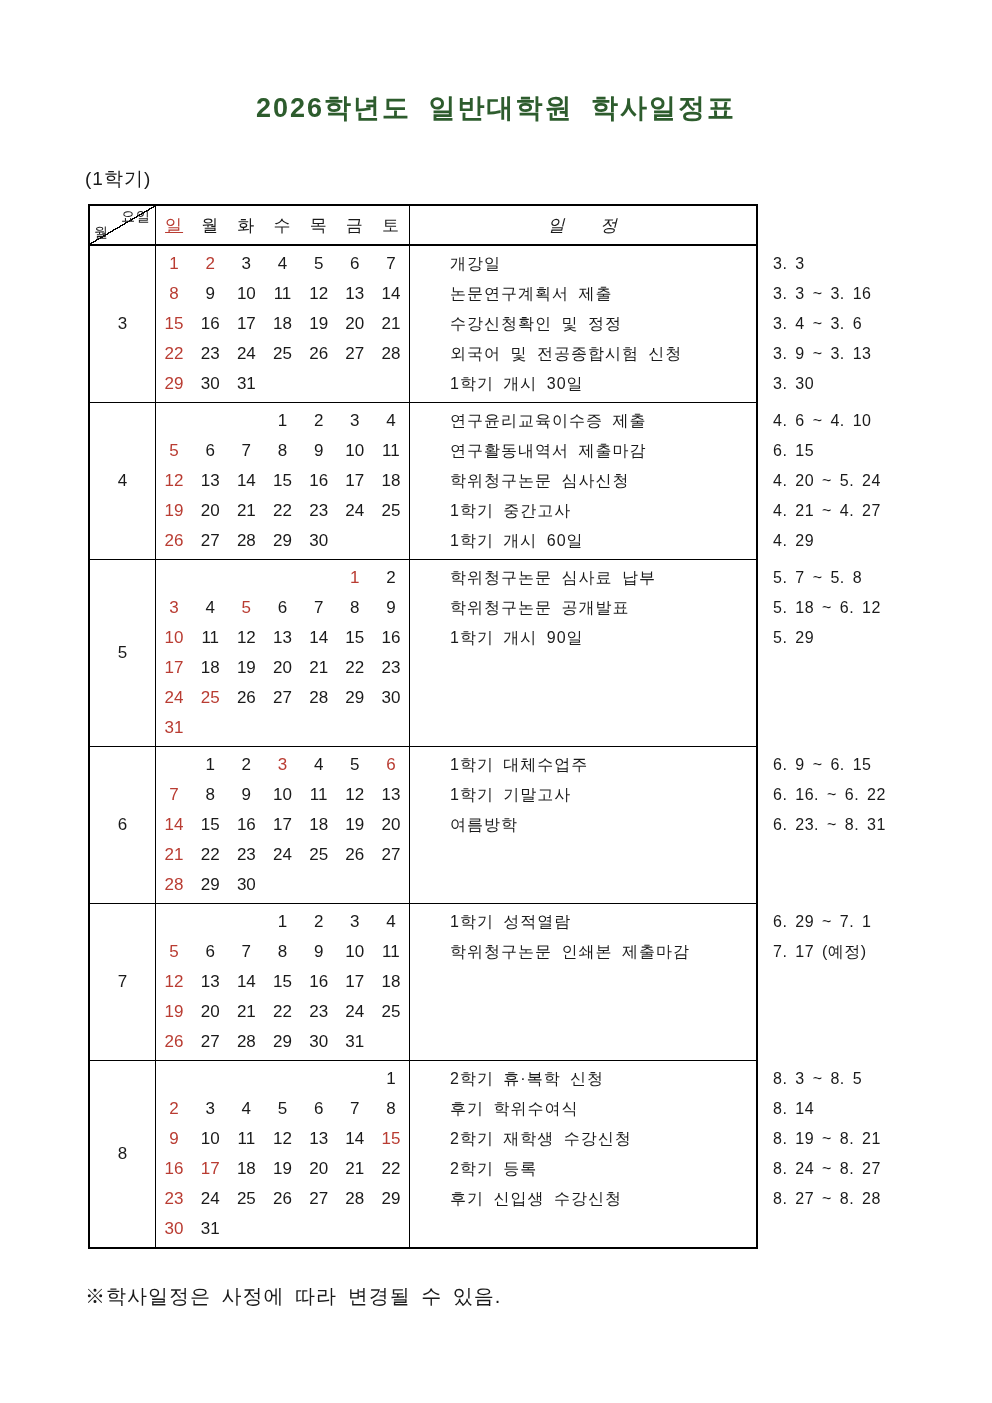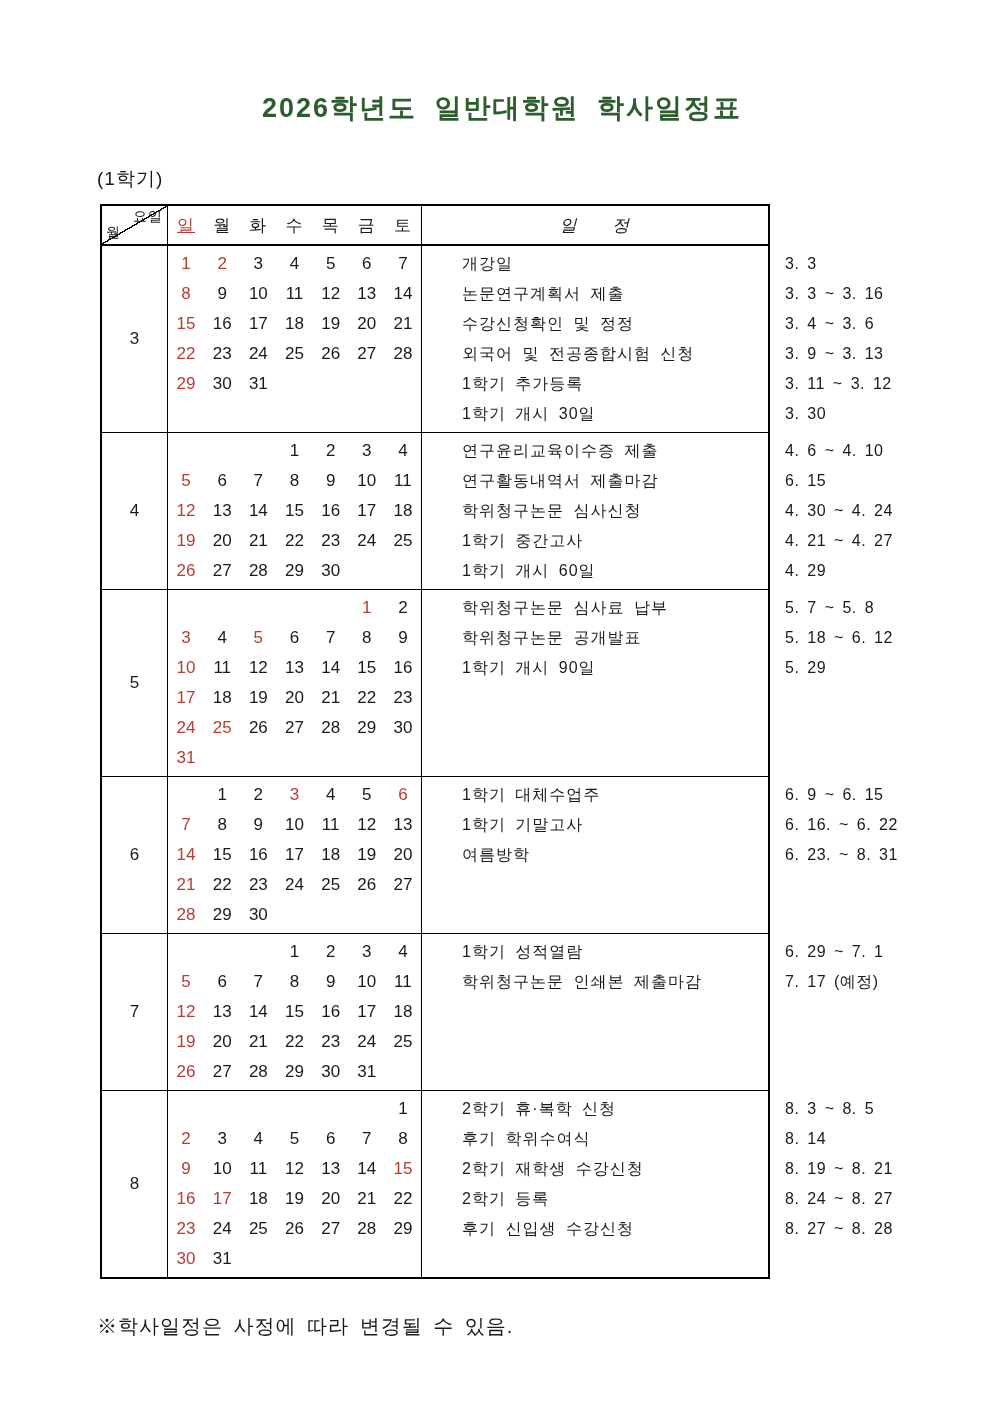--- a/index.html
+++ b/index.html
@@ -12,21 +12,20 @@
   body{
     width:992px;height:1403px;
     background:#ffffff;
     font-family:"Liberation Sans", sans-serif;
     color:var(--ink);
   }
   .page{
     position:relative;
     width:992px;height:1403px;
     padding-top:90px;
-    padding-left:12px;
   }
   .doc-title{
     text-align:center;
     font-size:27px;
     font-weight:bold;
     letter-spacing:2px;
     word-spacing:8px;
     color:var(--title-green);
   }
   .semester-label{
@@ -192,21 +191,20 @@
             <span class="date-cell"></span>
             <span class="date-cell"></span>
             <span class="date-cell"></span>
             <span class="date-cell"></span>
           </div>
           <div class="events-cell">
             <div class="event-row"><span class="event-name">개강일</span><span class="event-date">3. 3</span></div>
             <div class="event-row"><span class="event-name">논문연구계획서 제출</span><span class="event-date">3. 3 ~ 3. 16</span></div>
             <div class="event-row"><span class="event-name">수강신청확인 및 정정</span><span class="event-date">3. 4 ~ 3. 6</span></div>
             <div class="event-row"><span class="event-name">외국어 및 전공종합시험 신청</span><span class="event-date">3. 9 ~ 3. 13</span></div>
-            <div class="event-row"><span class="event-name">1학기 추가등록</span><span class="event-date">3. 11 ~ 3. 12</span></div>
             <div class="event-row"><span class="event-name">1학기 개시 30일</span><span class="event-date">3. 30</span></div>
           </div>
         </div>
         <div class="month-section">
           <div class="month-cell">4</div>
           <div class="dates-cell">
             <span class="date-cell"></span>
             <span class="date-cell"></span>
             <span class="date-cell"></span>
             <span class="date-cell">1</span>
@@ -238,21 +236,21 @@
             <span class="date-cell">27</span>
             <span class="date-cell">28</span>
             <span class="date-cell">29</span>
             <span class="date-cell">30</span>
             <span class="date-cell"></span>
             <span class="date-cell"></span>
           </div>
           <div class="events-cell">
             <div class="event-row"><span class="event-name">연구윤리교육이수증 제출</span><span class="event-date">4. 6 ~ 4. 10</span></div>
             <div class="event-row"><span class="event-name">연구활동내역서 제출마감</span><span class="event-date">6. 15</span></div>
-            <div class="event-row"><span class="event-name">학위청구논문 심사신청</span><span class="event-date">4. 30 ~ 4. 24</span></div>
+            <div class="event-row"><span class="event-name">학위청구논문 심사신청</span><span class="event-date">4. 20 ~ 5. 24</span></div>
             <div class="event-row"><span class="event-name">1학기 중간고사</span><span class="event-date">4. 21 ~ 4. 27</span></div>
             <div class="event-row"><span class="event-name">1학기 개시 60일</span><span class="event-date">4. 29</span></div>
           </div>
         </div>
         <div class="month-section">
           <div class="month-cell">5</div>
           <div class="dates-cell">
             <span class="date-cell"></span>
             <span class="date-cell"></span>
             <span class="date-cell"></span>

